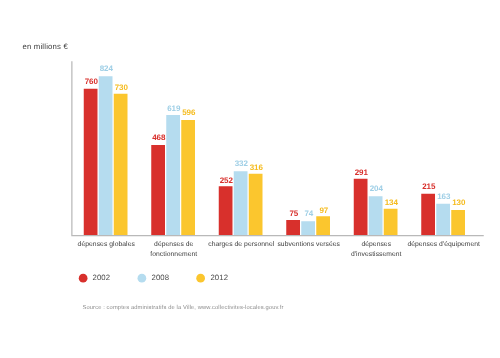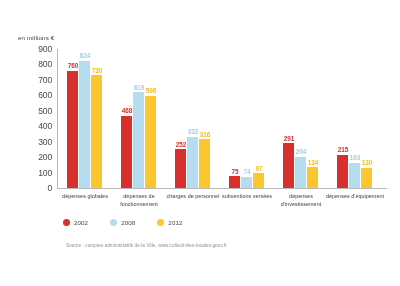--- a/index.html
+++ b/index.html
@@ -146,32 +146,20 @@
     white-space: nowrap;
   }
 </style>
 </head>
 <body>
 
 <div id="figure">
 
   <div id="axis-title">en millions €</div>
 
-  <div id="y-ticks">
-      <div class="ytick" style="top: 0px;">900</div>
-      <div class="ytick" style="top: 15.4444px;">800</div>
-      <div class="ytick" style="top: 30.8889px;">700</div>
-      <div class="ytick" style="top: 46.3333px;">600</div>
-      <div class="ytick" style="top: 61.7778px;">500</div>
-      <div class="ytick" style="top: 77.2222px;">400</div>
-      <div class="ytick" style="top: 92.6667px;">300</div>
-      <div class="ytick" style="top: 108.111px;">200</div>
-      <div class="ytick" style="top: 123.556px;">100</div>
-      <div class="ytick" style="top: 139px;">0</div>
-    </div>
 
   <div id="plot-area">
     <div id="y-axis-line"></div>
     <div id="x-axis-line"></div>
   <div class="group" style="left: 10px; width: 36px;">
         <div class="bar c2002" style="height: 117.378px;"></div>
         <div class="vlabel c2002" style="bottom: 118.878px;">760</div>
         <div class="bar c2008" style="height: 127.262px;"></div>
         <div class="vlabel c2008" style="bottom: 128.762px;">824</div>
         <div class="bar c2012" style="height: 112.744px;"></div>

